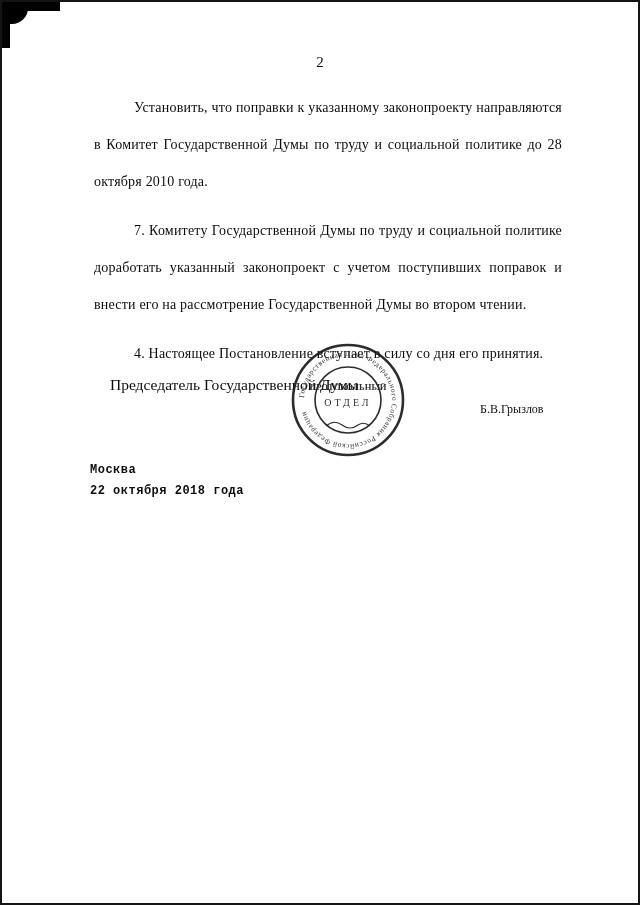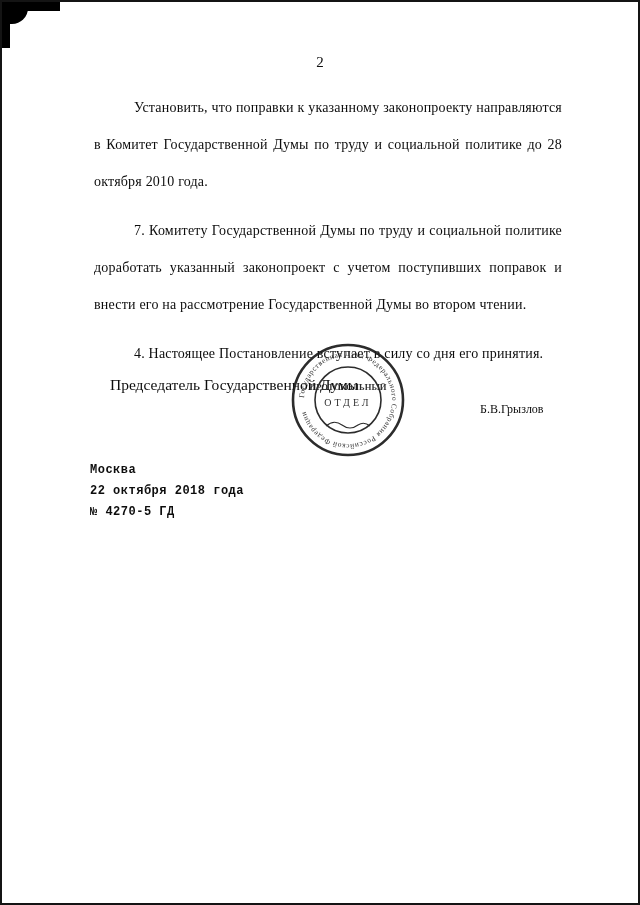--- a/index.html
+++ b/index.html
@@ -126,16 +126,15 @@
       <textPath href="#ringPath" startOffset="2">Государственная Дума Федерального Собрания Российской Федерации</textPath>
     </text>
     <text x="60" y="50" text-anchor="middle" font-size="8.6" font-weight="bold" fill="#1b1b1b" font-family="Liberation Serif, serif">ПРОТОКОЛЬНЫЙ</text>
     <text x="60" y="66" text-anchor="middle" font-size="10" letter-spacing="3" fill="#1b1b1b" font-family="Liberation Serif, serif">ОТДЕЛ</text>
     <path d="M 38,86 q 8,-7 16,-1 t 16,0 q 6,-4 12,1" fill="none" stroke="#1b1b1b" stroke-width="1.1"></path>
   </svg>
 
   <div class="footer-block">
     <div>Москва</div>
     <div>22 октября 2018 года</div>
-    <div>№ 4270-5 ГД</div>
   </div>
 
 </div>
 
 </body></html>

